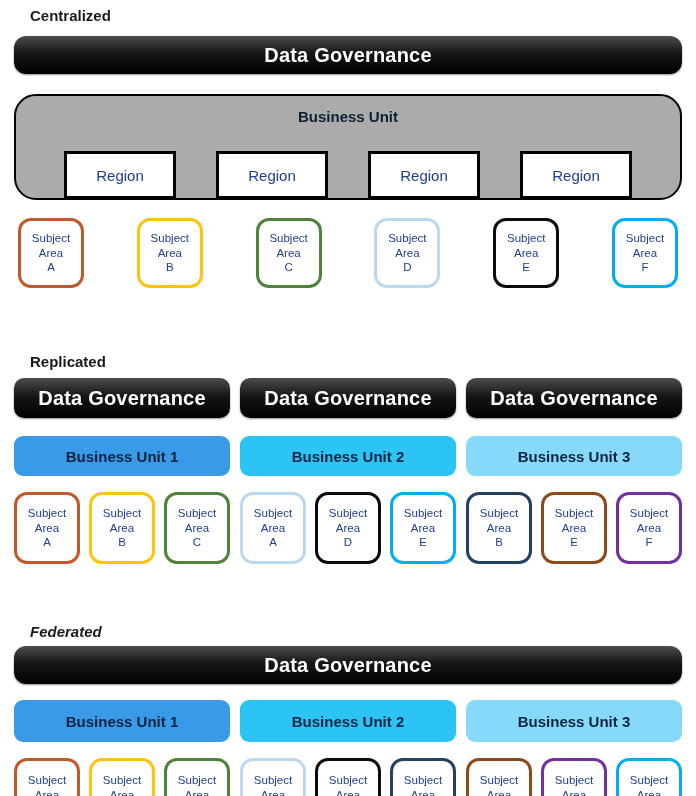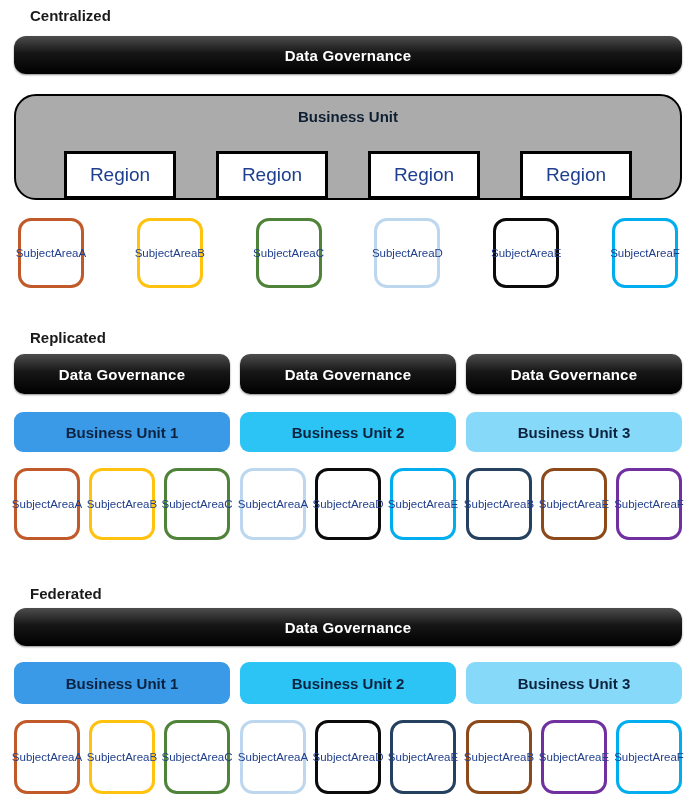--- a/index.html
+++ b/index.html
@@ -4,28 +4,28 @@
 <style>
   html,body{margin:0;padding:0;background:#ffffff;}
   .canvas{
     position:relative;width:696px;height:796px;background:#fff;
     font-family:"Liberation Sans", sans-serif;overflow:hidden;
   }
   .section-label{
     margin:0 0 0 30px;font-size:15px;font-weight:600;color:#1a1a1a;height:20px;line-height:20px;
   }
   .lbl-c{margin-top:6px;}
-  .lbl-r{margin-top:40px;}
-  .lbl-f{margin-top:44px;}
+  .lbl-r{margin-top:64px;}
+  .lbl-f{margin-top:58px;font-style:italic;}
   .rowband{margin:0 14px;display:flex;gap:10px;}
   .dg-bar{
     height:38px;border-radius:12px;
     background:linear-gradient(180deg,#4d4d4d 0%,#161616 45%,#000 100%);
     display:flex;align-items:center;justify-content:center;
-    color:#fff;font-weight:bold;font-size:15px;letter-spacing:.2px;
+    color:#fff;font-weight:bold;font-size:20px;letter-spacing:.2px;
     box-shadow:0 1px 2px rgba(0,0,0,.45);
   }
   .dg-full{margin:0 14px;}
   .dg-c{margin-top:10px;}
   .dg-rrow{margin-top:6px;height:40px;}
   .dg-rrow .dg-bar{flex:1;height:40px;border-radius:10px;}
   .dg-f{margin-top:4px;}
   .bu-box{
     margin:20px 14px 0 14px;height:106px;background:#ABABAB;
     border:2px solid #000;border-radius:22px;position:relative;box-sizing:border-box;
@@ -33,37 +33,37 @@
   .bu-box-title{
     text-align:center;padding-top:12px;font-size:15px;font-weight:600;color:#0f1f33;
   }
   .region-row{
     position:absolute;left:0;right:0;bottom:-1px;display:flex;
     justify-content:space-between;padding:0 48px;
   }
   .region{
     width:112px;height:48px;background:#fff;border:3px solid #000;box-sizing:border-box;
     display:flex;align-items:center;justify-content:center;
-    font-size:19px;color:#1e3f8f;
+    font-size:15px;color:#1e3f8f;
   }
   .bu-row{display:flex;gap:10px;margin:16px 14px;}
   .bu-row-r{margin-top:18px;height:40px;}
   .bu-row-f{margin-top:16px;height:42px;}
   .bu-bar{
     flex:1;border-radius:9px;display:flex;align-items:center;justify-content:center;
     font-size:15px;font-weight:600;color:#0c2340;
   }
   .subject-row{margin:0 14px;display:flex;}
   .srow-c{margin-top:18px;height:70px;justify-content:space-between;padding:0 4px;}
   .srow-g{margin-top:13px;gap:10px;height:72px;}
   .srow-f{margin-top:6px;height:74px;}
   .sgroup{flex:1;display:flex;justify-content:space-between;}
   .subject{
     width:66px;box-sizing:border-box;background:#fff;border:3px solid #888;border-radius:13px;
-    display:flex;flex-direction:row;align-items:center;justify-content:center;
+    display:flex;flex-direction:column;align-items:center;justify-content:center;
     text-align:center;color:#1f3e8c;font-size:11.5px;line-height:1.3;
   }
   .srow-c .subject{height:70px;}
   .sline{display:block;}
 </style>
 </head>
 <body>
 
 <div class="canvas">
 

